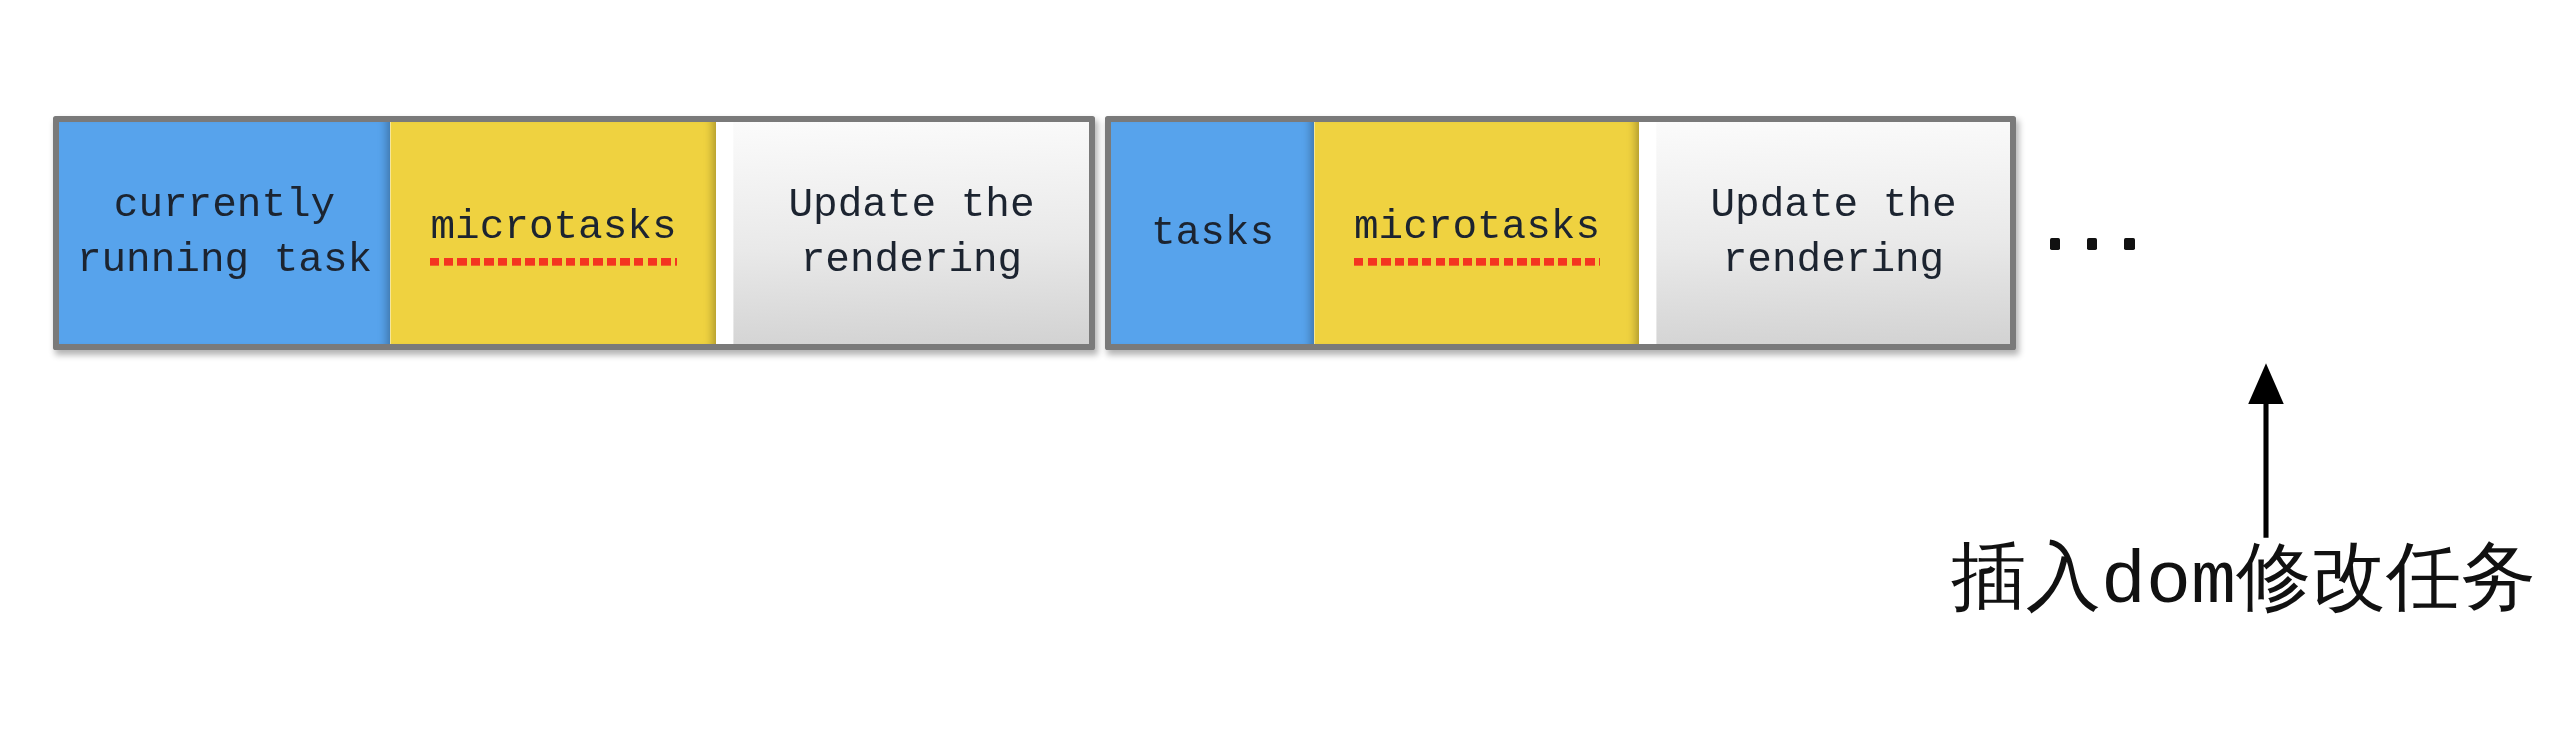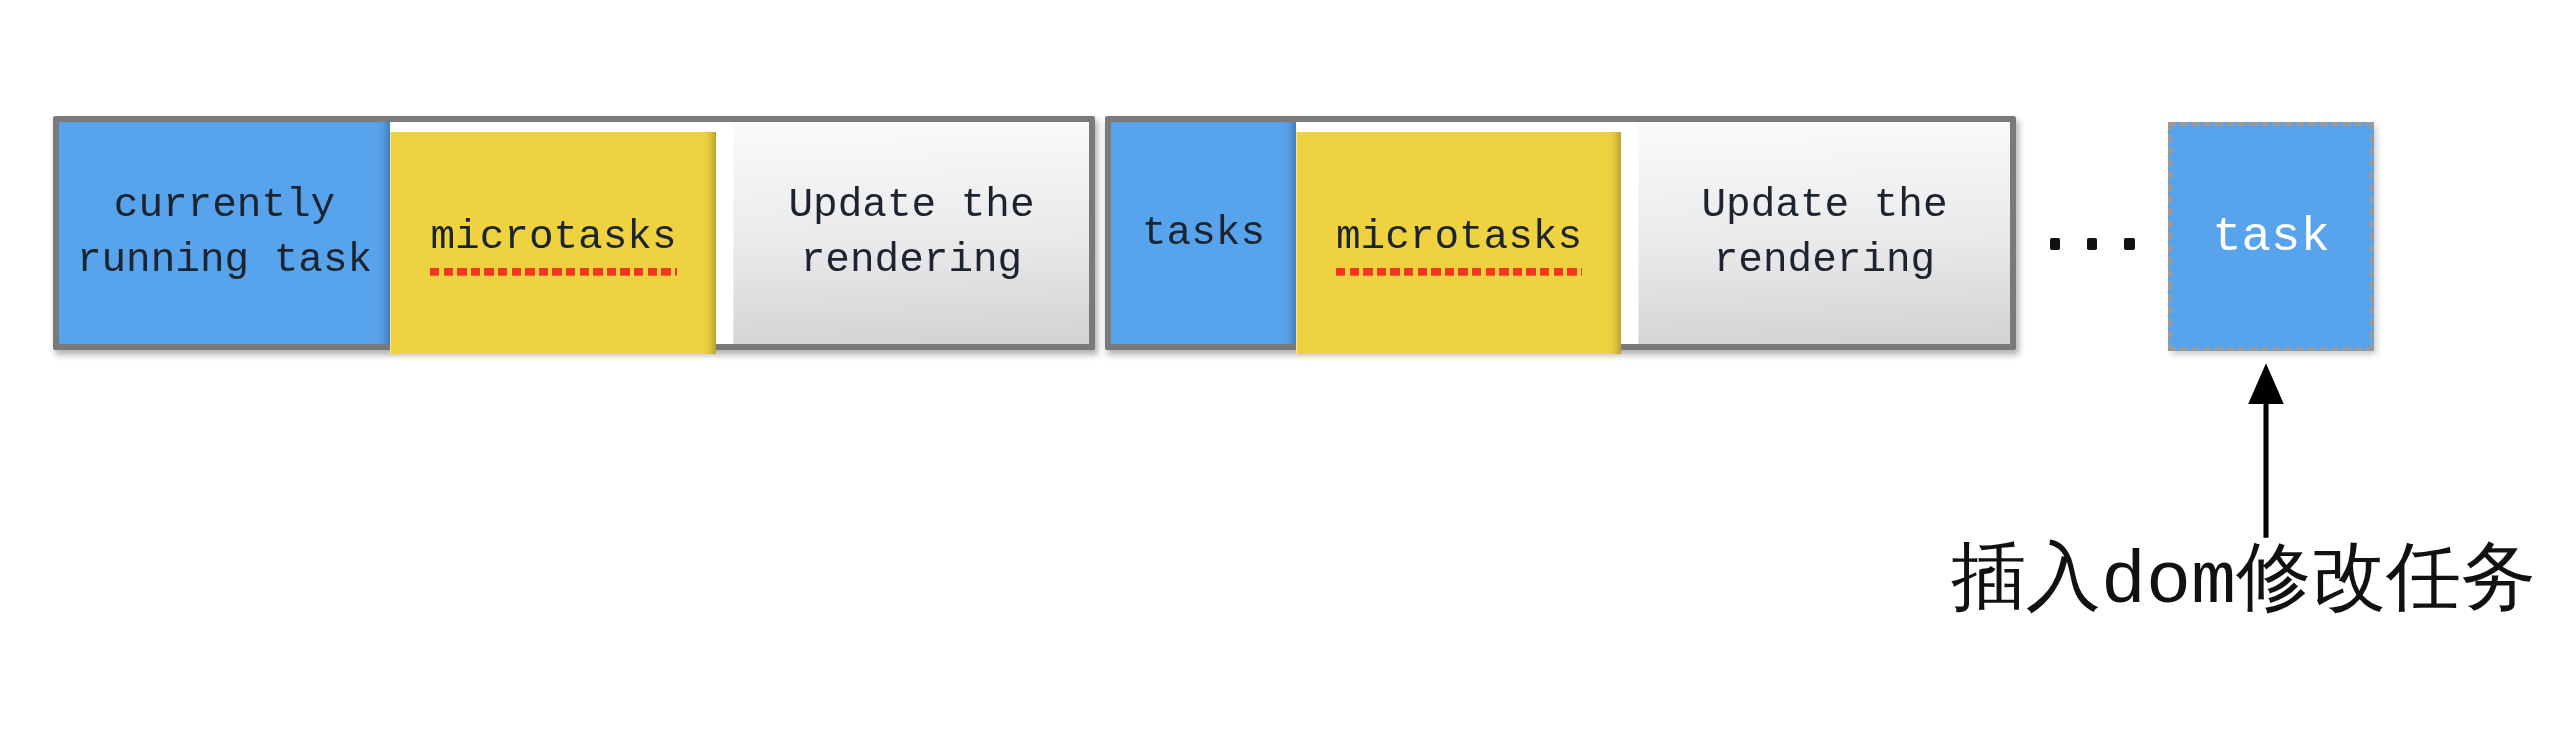--- a/index.html
+++ b/index.html
@@ -39,27 +39,27 @@
     font-size: 41px;
     line-height: 55px;
     color: var(--text-dark);
     box-sizing: border-box;
   }
   .qbox span { white-space: pre-line; }
   .qbox:not(:last-child) { box-shadow: inset -10.2px 0 8.5px -6.8px rgba(0,0,0,0.28); }
   .qbox + .qbox { border-left: 1.7px solid rgba(255,255,255,0.45); }
 
   .qbox.blue   { background: var(--blue); }
-  .qbox.yellow { background: var(--yellow); margin-top: 10px; }
+  .qbox.yellow { background: var(--yellow); }
   .qbox.gray   { background: linear-gradient(178deg, var(--gray-light) 0%, #e9e9e9 55%, var(--gray-dark) 100%); margin-left: 17px; }
 
   .queue-1 .qbox:nth-child(1) { width: 331px; }
   .queue-1 .qbox:nth-child(2) { width: 326px; }
   .queue-1 .qbox:nth-child(3) { flex: 1; }
-  .queue-2 .qbox:nth-child(1) { width: 185px; }
+  .queue-2 .qbox:nth-child(1) { width: 203px; }
   .queue-2 .qbox:nth-child(2) { width: 325px; }
   .queue-2 .qbox:nth-child(3) { flex: 1; }
 
   
   .underlined span {
     padding-bottom: 11px;
     background-image: repeating-linear-gradient(90deg, var(--underline-red) 0 9.4px, transparent 9.4px 13.6px);
     background-repeat: no-repeat;
     background-size: 100% 7.7px;
     background-position: left bottom;
@@ -151,23 +151,20 @@
 rendering</span>
     </div>
   </div>
 
   <div class="ellipsis">
     <div class="dot"></div>
     <div class="dot"></div>
     <div class="dot"></div>
   </div>
 
-  <div class="future-task">
-    <span>task</span>
-  </div>
 
   <svg class="arrow-up" viewBox="0 0 52 210" xmlns="http://www.w3.org/2000/svg">
     <polygon points="26,2 47,50 5,50" fill="#000000"></polygon>
     <line x1="26" y1="46" x2="26" y2="208" stroke="#000000" stroke-width="6"></line>
   </svg>
 
   <div class="caption">插入dom修改任务</div>
 
 </div>
 

